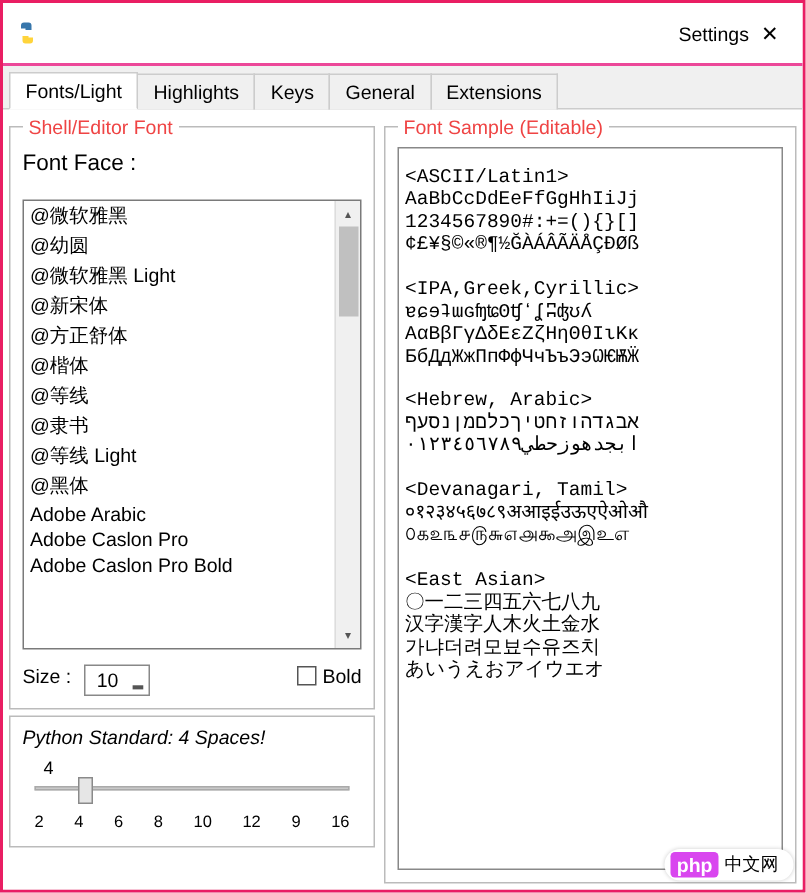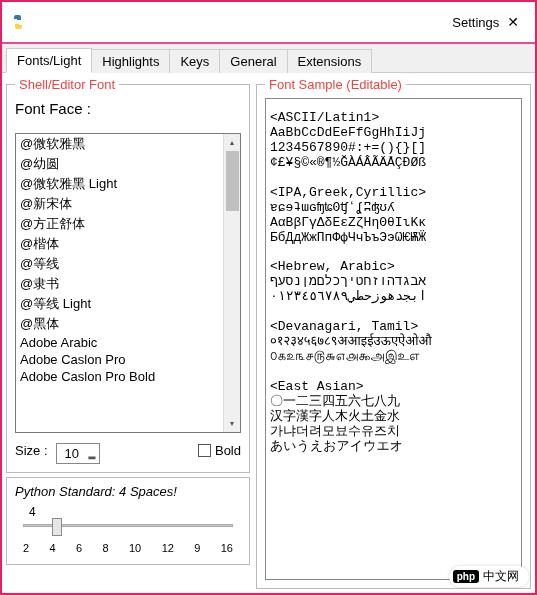--- a/index.html
+++ b/index.html
@@ -183,22 +183,22 @@
     position: absolute;
     right: 6px; bottom: 6px;
     background: #fff;
     border-radius: 12px;
     padding: 2px 10px 2px 4px;
     display: flex; align-items: center; gap: 4px;
     font-size: 12px;
     box-shadow: 0 0 3px rgba(0,0,0,0.2);
   }
   .watermark .wm-badge {
-    background: #000000; color: #fff;
-    font-size: 10px; font-weight: bold;
+    background: #d946ef; color: #fff;
+    font-size: 13px; font-weight: bold;
     padding: 1px 4px; border-radius: 3px;
   }
   .window { position: relative; }
 </style>
 </head>
 <body>
 
 <div class="window">
 
   <div class="titlebar">

